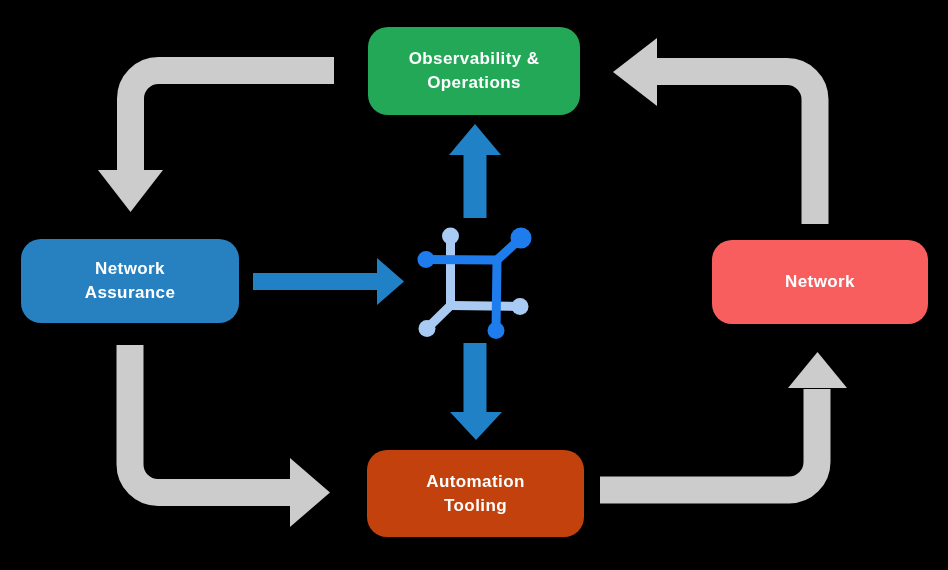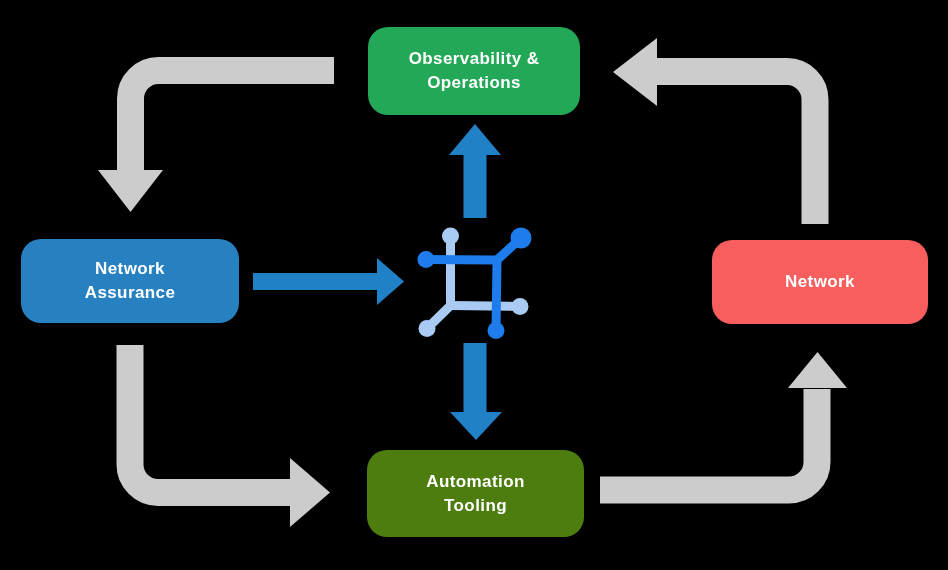--- a/index.html
+++ b/index.html
@@ -99,18 +99,18 @@
 
   <div class="node node-operations" style="background-color: rgb(39, 129, 193);">
     <span>Network</span>
     <span>Assurance</span>
   </div>
 
   <div class="node node-infrastructure" style="background-color: rgb(248, 94, 94);">
     <span>Network</span>
   </div>
 
-  <div class="node node-automation" style="background-color: #4d7c0f;">
+  <div class="node node-automation" style="background-color: #c2410c;">
     <span>Automation</span>
     <span>Tooling</span>
   </div>
 
 </div>
 
 </body></html>

